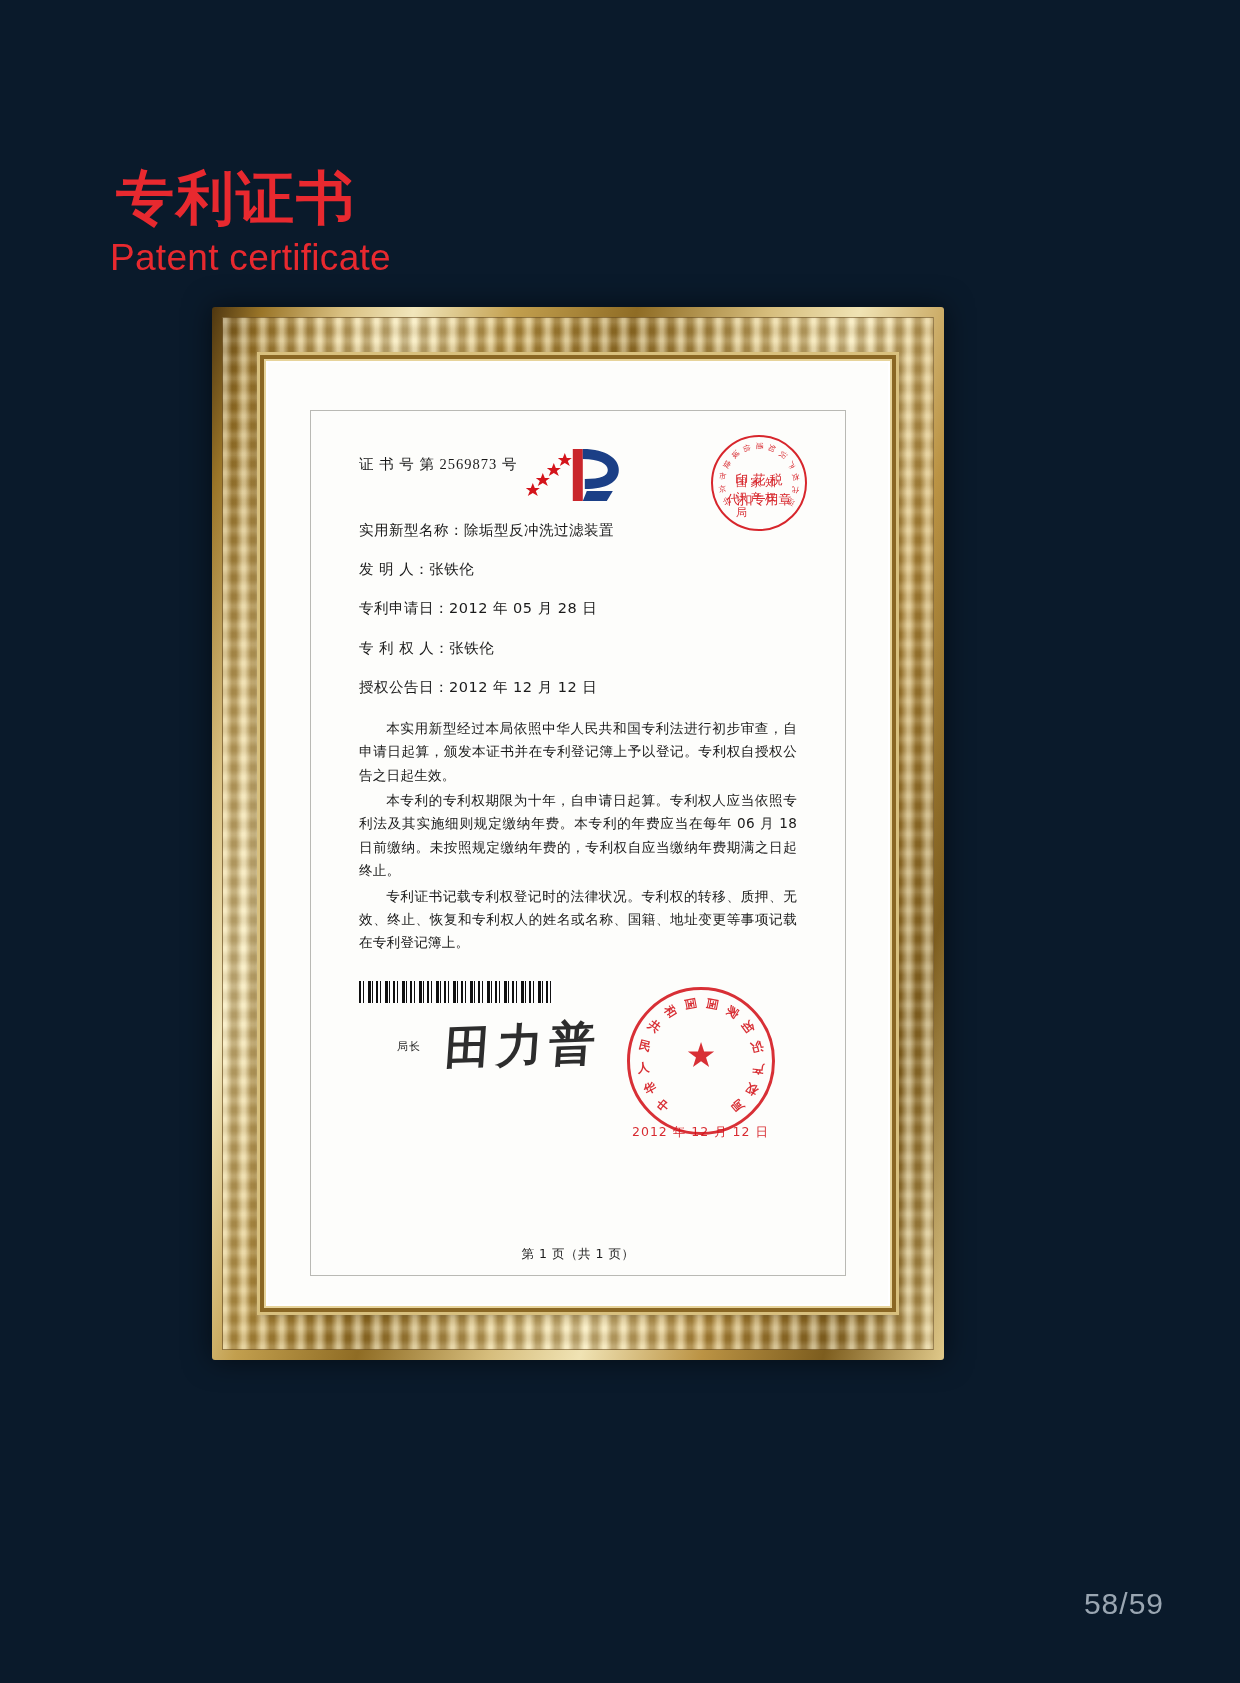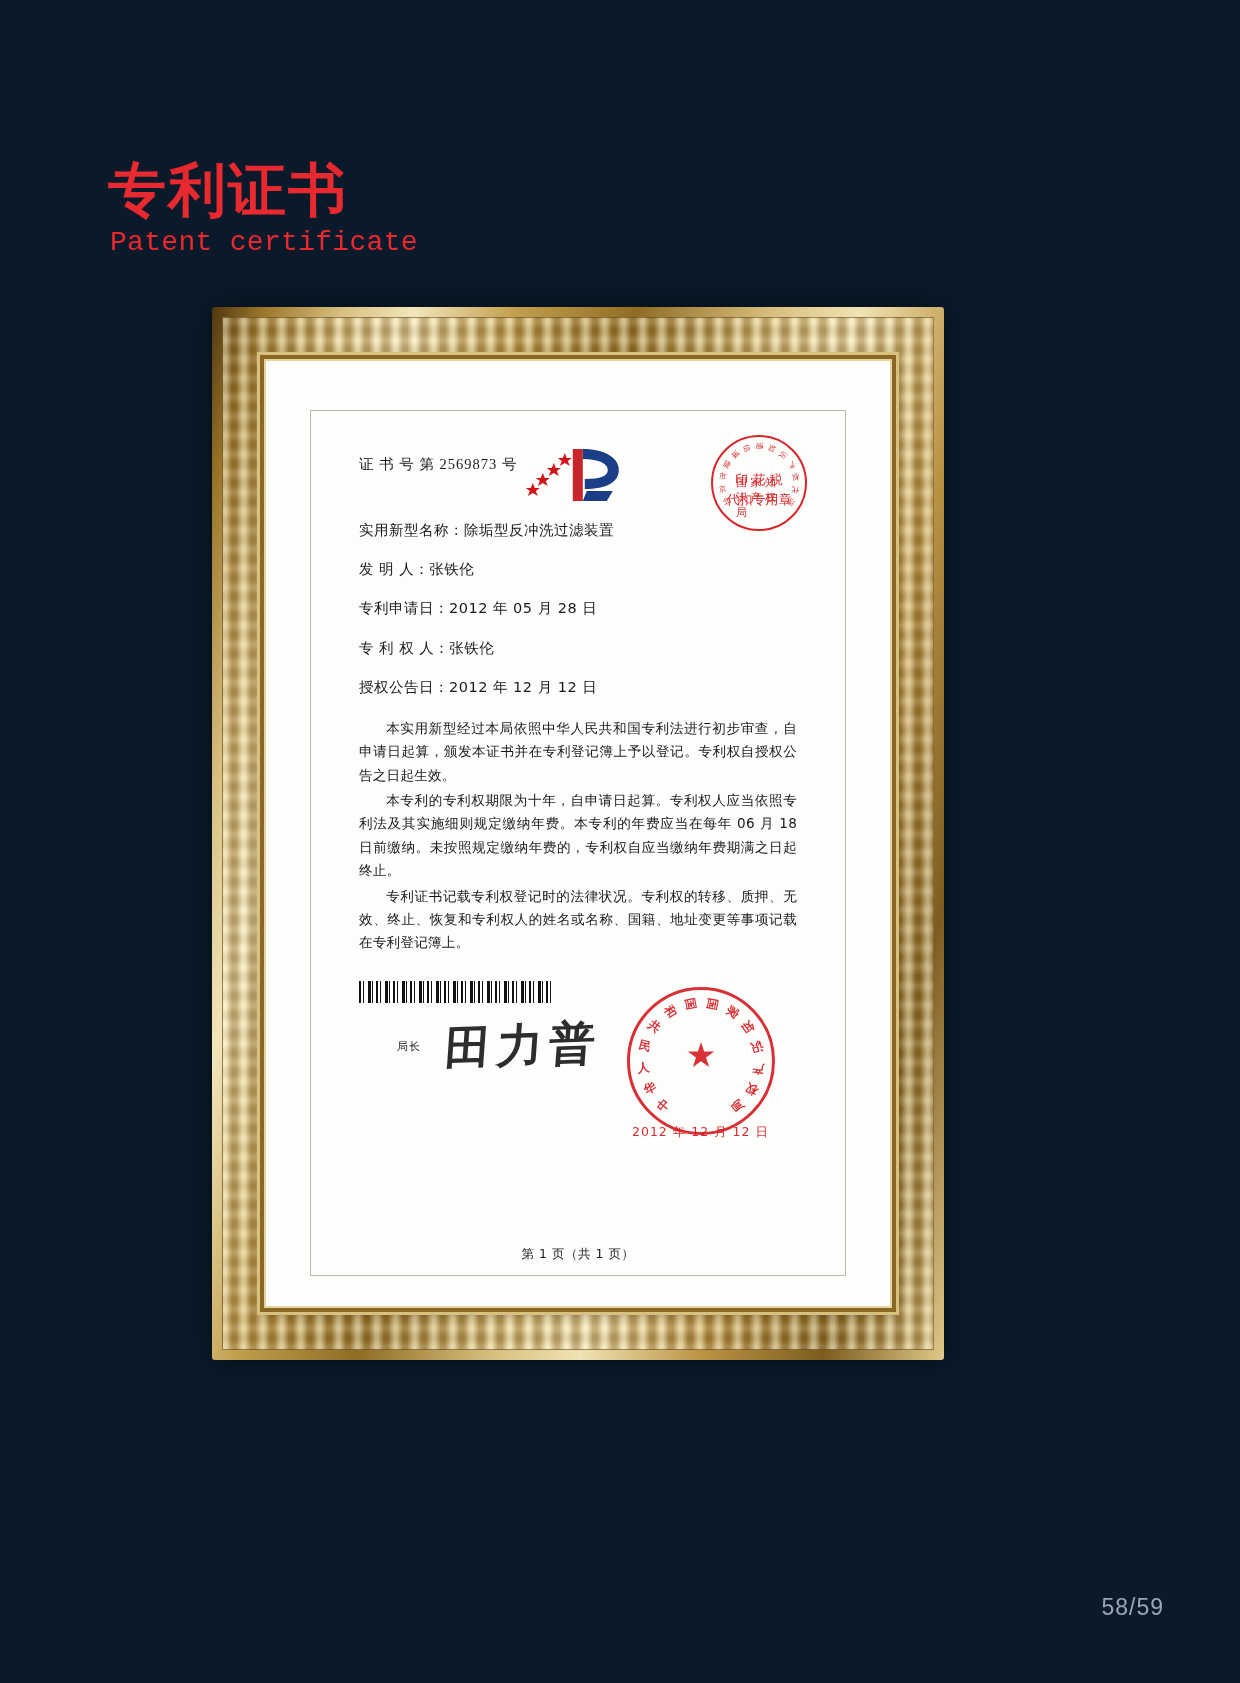--- a/index.html
+++ b/index.html
@@ -22,38 +22,38 @@
     top: 160px;
     width: 600px;
   }
   #page-header .zh-title {
     color: #e8292f;
     font-family: "DejaVu Sans", "Liberation Sans", sans-serif;
     font-weight: bold;
     font-size: 58px;
     letter-spacing: 2px;
     line-height: 1.05;
-    margin: 0;
+    margin: 8px;
   }
   #page-header .en-title {
     color: #e8292f;
-    font-family: Liberation Mono, monospace;
-    font-size: 28px;
+    font-family: Liberation Sans, sans-serif;
+    font-size: 37px;
     letter-spacing: 0.3px;
     margin: 6px 0 0 2px;
   }
 
   
   #page-number {
     position: absolute;
     right: 76px;
     bottom: 62px;
     color: #9aa6b2;
     font-family: "Liberation Sans", sans-serif;
-    font-size: 23px;
+    font-size: 30px;
     letter-spacing: 1px;
   }
 
   
   #certificate-frame {
     position: absolute;
     left: 212px;
     top: 307px;
     width: 732px;
     height: 1053px;

